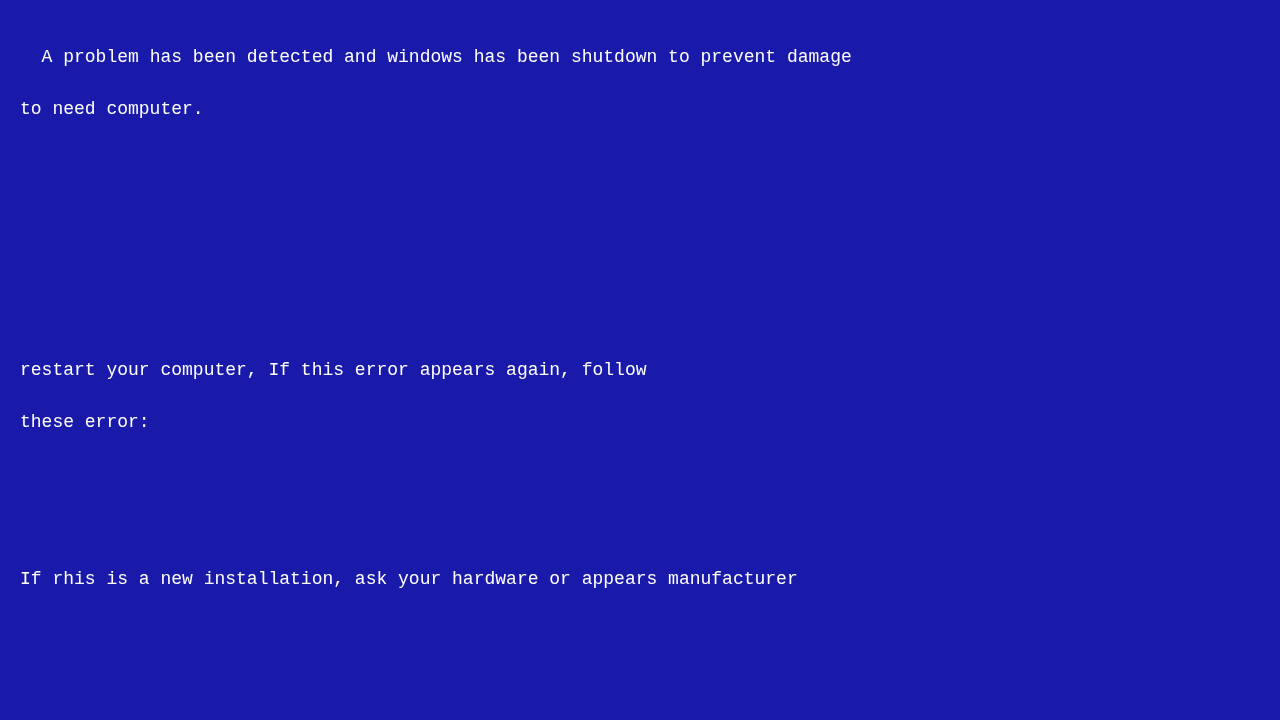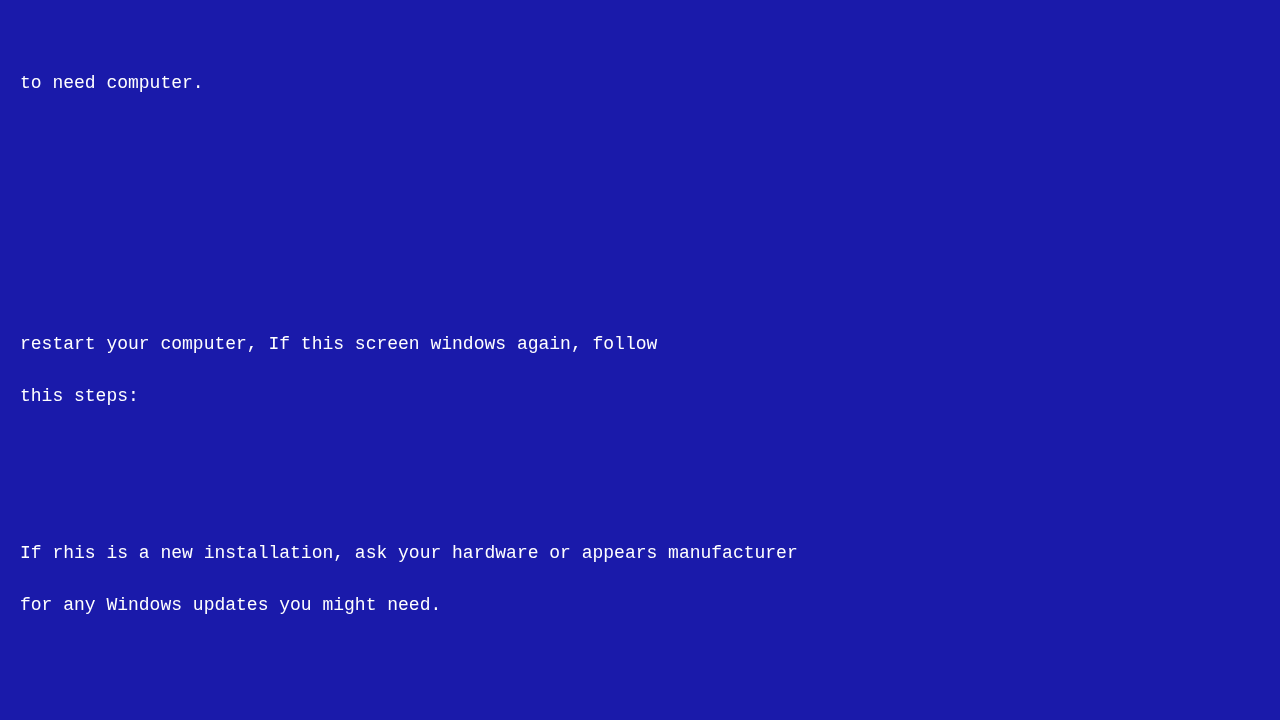--- a/index.html
+++ b/index.html
@@ -26,31 +26,32 @@
       line-height: 1.45;
       white-space: pre-wrap;
       word-break: break-word;
       max-width: 1240px;
     }
   </style>
 </head>
 <body>
 
 <div class="bsod-content">
+  <span>A problem has been detected and windows has been shutdown to prevent damage</span>
   <br><span>to need computer.</span>
   <br><span></span>
   <br>
   <br><span></span>
   <br>
-  <br><span>restart your computer, If this screen windows again, follow</span>
-  <br><span>this steps:</span>
+  <br><span>restart your computer, If this error appears again, follow</span>
+  <br><span>these error:</span>
   <br><span></span>
   <br>
   <br><span>If rhis is a new installation, ask your hardware or appears manufacturer</span>
-  <br><span>for any Windows updates you might need.</span>
+  <br>
   <br><span></span>
   <br>
   <br>
   <br>
   <br>
   <br>
   <br><span></span>
   <br>
   <br><span></span>
   <br>

